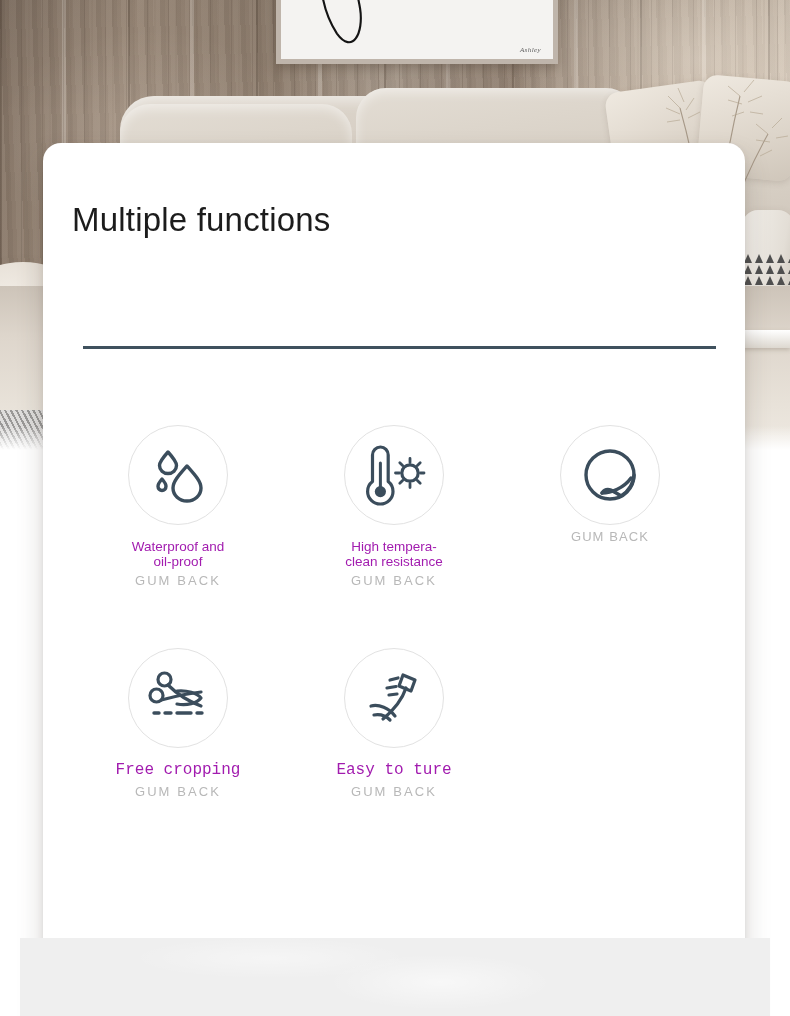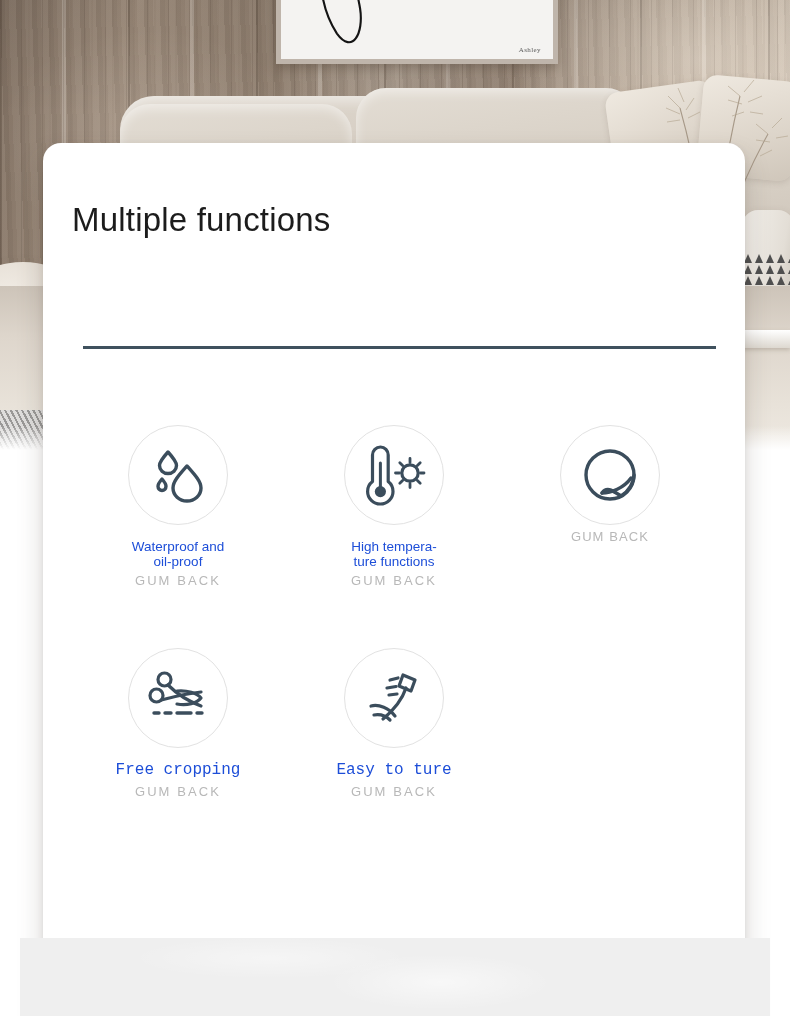--- a/index.html
+++ b/index.html
@@ -65,21 +65,21 @@
     border: 5px solid #bfb5ab;
     box-shadow: 0 4px 10px rgba(60,46,34,0.30);
     box-sizing: border-box;
     overflow: hidden;
   }
   .frame .art { position: absolute; inset: 0; }
   .frame .sig {
     position: absolute; right: 12px; bottom: 5px;
     font-family: "Liberation Serif", serif;
     font-size: 7px; color: #5a5a5a;
-    letter-spacing: 0.4px;
+    font-style: italic; letter-spacing: 0.4px;
   }
   
   .sofa-back {
     position: absolute;
     left: 120px; top: 96px;
     width: 700px; height: 200px;
     background: linear-gradient(175deg, #ddd6cc 0%, #d3cac0 45%, #c4bab0 100%);
     border-radius: 34px 34px 0 0;
     box-shadow: inset 0 5px 14px rgba(255,255,255,0.55);
   }
@@ -198,21 +198,21 @@
     align-items: center;
     justify-content: center;
     box-sizing: border-box;
     background: #fff;
   }
   .icon-circle svg { display: block; }
   .feat-title {
     margin-top: 14px;
     font-size: 13.5px;
     line-height: 1.12;
-    color: #1d4ed8;
+    color: #a21caf;
     text-align: center;
     white-space: pre-line;
   }
   .feat-title.lg { font-size: 16px; line-height: 1.12; }
   .feat-title.md { font-size: 16px; font-family: Liberation Mono, monospace; }
   .feat-sub {
     margin-top: 4px;
     font-size: 13px;
     letter-spacing: 2.1px;
     color: #b8b8b8;
@@ -333,21 +333,21 @@
           <path d="M18.5 4 C 14 4, 10.5 7.5, 10.5 12 L10.5 38.5 C 7.5 40.8, 5.6 44.4, 5.6 48.4 C 5.6 55.4, 11.3 61, 18.3 61 C 25.3 61, 31 55.4, 31 48.4 C 31 44.4, 29.1 40.8, 26.2 38.5 L26.2 12 C 26.2 7.5, 22.8 4, 18.5 4 Z"></path>
           <path d="M18.4 20 L18.4 44" stroke-width="3"></path>
           <circle cx="18.4" cy="48.6" r="5.6" fill="#3b4d5c" stroke="none"></circle>
           <circle cx="48" cy="30" r="8.2"></circle>
           <path d="M48 15.5 L48 19.5 M48 40.5 L48 44.5 M33.5 30 L37.5 30 M58.5 30 L62 30
                    M37.8 19.8 L40.6 22.6 M55.4 37.4 L58.2 40.2
                    M58.2 19.8 L55.4 22.6 M40.6 37.4 L37.8 40.2" stroke-width="2.8"></path>
         </svg>
       </div>
       <div class="feat-title">High tempera-
-ture functions</div>
+clean resistance</div>
       <div class="feat-sub">GUM BACK</div>
     </div>
 
     <div class="feature">
       <div class="icon-circle">
         <svg width="58" height="58" viewBox="0 0 58 58" fill="none" stroke="#3b4d5c" stroke-width="3.4" stroke-linecap="round" stroke-linejoin="round">
           <circle cx="29" cy="29" r="24"></circle>
           <path d="M53 29 C 53 36, 48 45, 40 50 C 32 45, 26 40, 21 47"></path>
           <path d="M21 47 C 30 47, 43 42, 50 32"></path>
         </svg>

